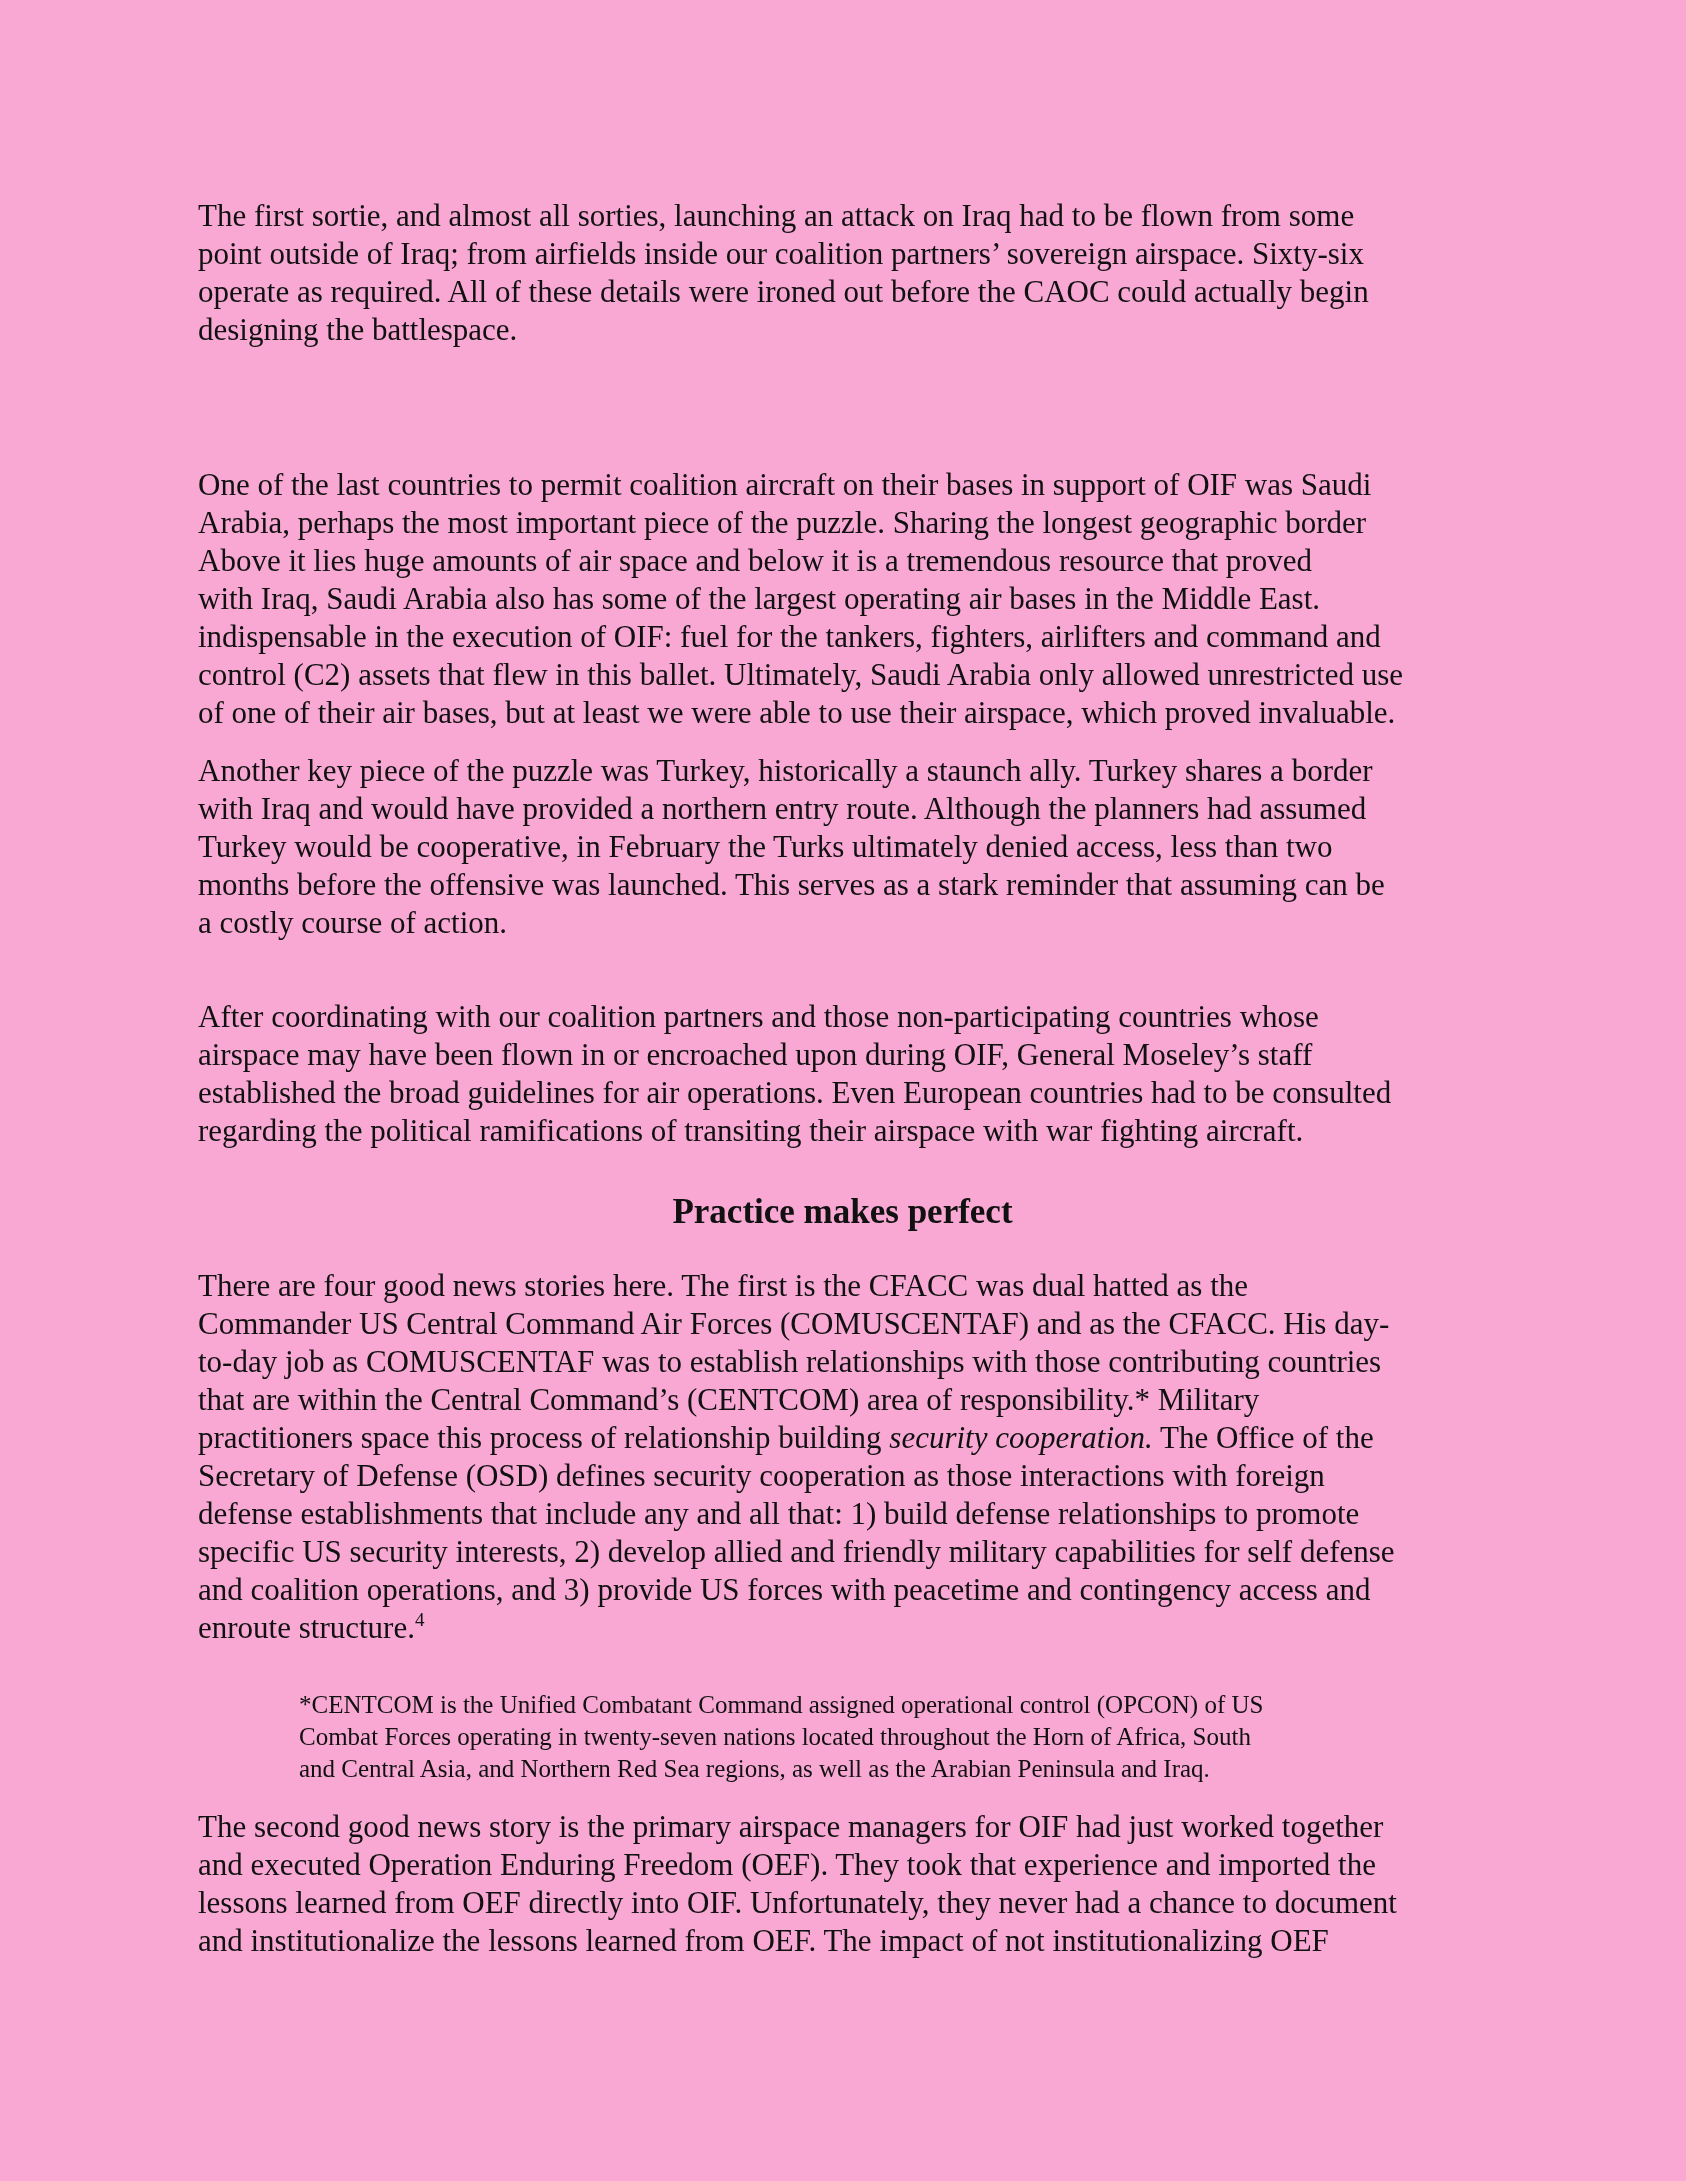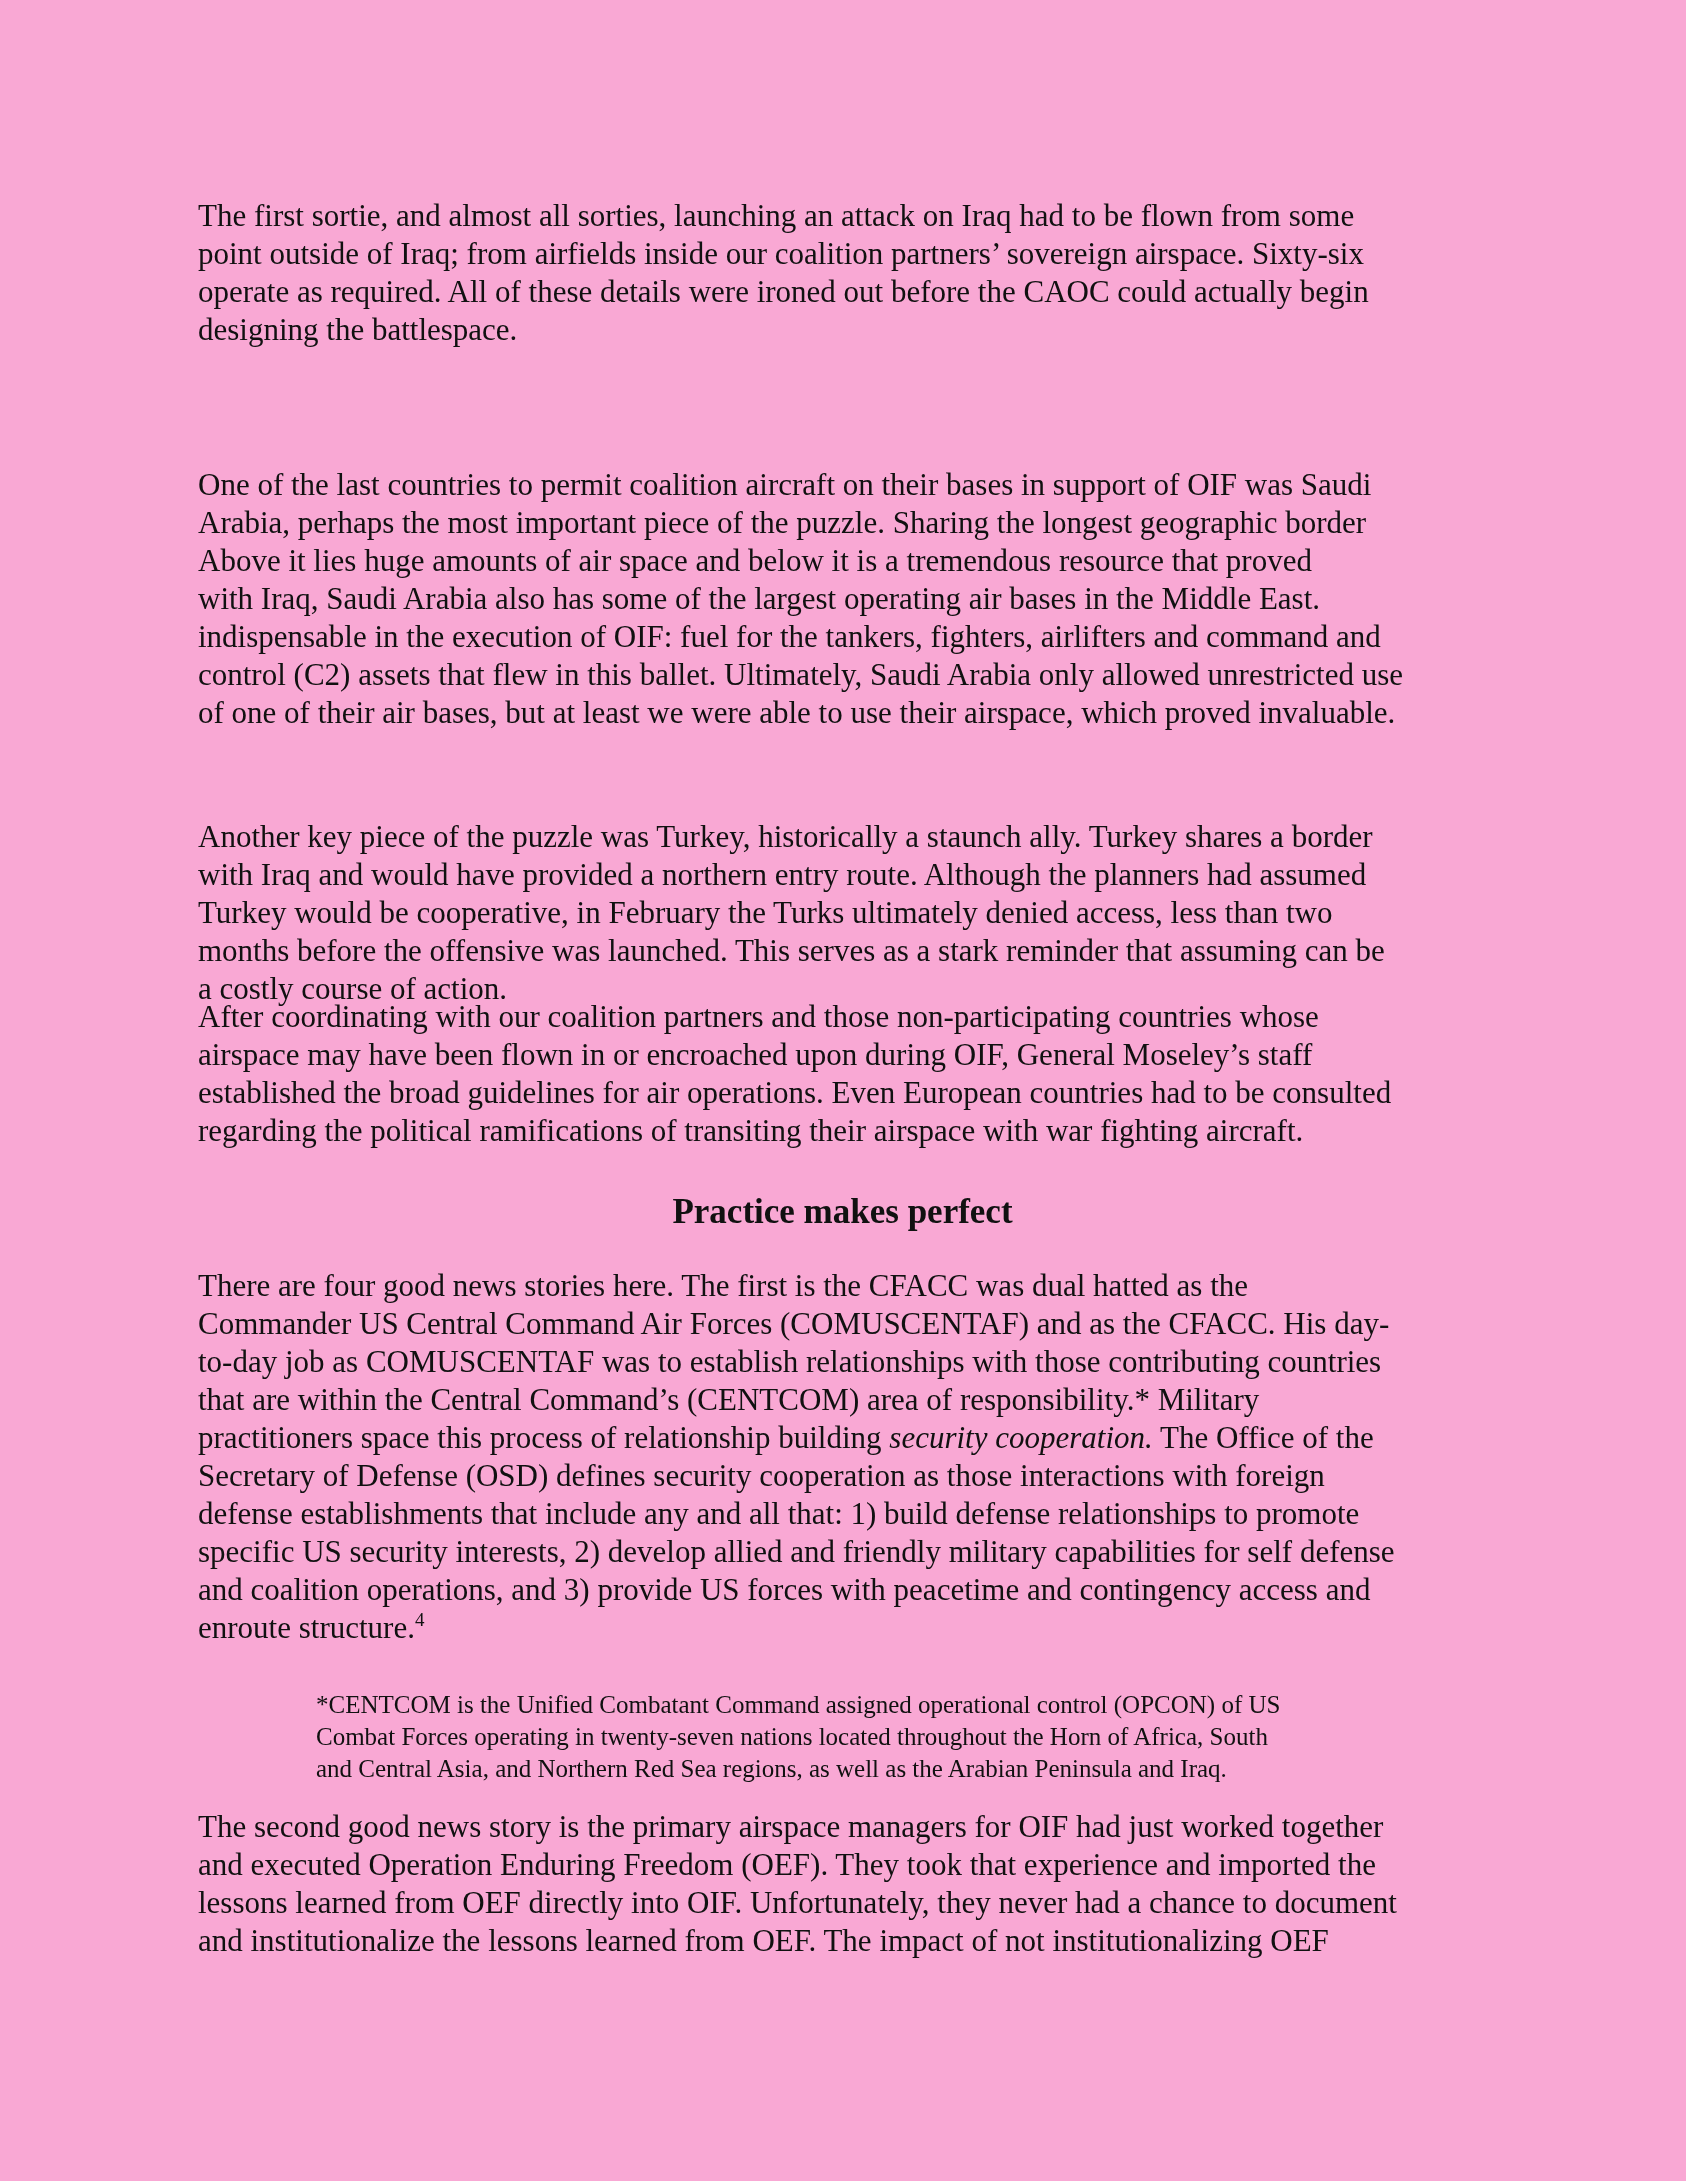--- a/index.html
+++ b/index.html
@@ -59,21 +59,20 @@
     position: absolute;
     left: 299px;
     width: 1102px;
     font-size: 25px;
     line-height: 32px;
   }
   .footnote .fline {
     display: block;
     white-space: nowrap;
     height: 32px;
-    margin-left: 17px;
   }
 </style>
 </head>
 <body>
 
 <div class="page">
 
   <div class="para" style="top:197px;">
     <span class="line">The first sortie, and almost all sorties, launching an attack on Iraq had to be flown from some</span>
     <span class="line">point outside of Iraq; from airfields inside our coalition partners’ sovereign airspace. Sixty-six</span>
@@ -84,21 +83,21 @@
   <div class="para" style="top:466px;">
     <span class="line">One of the last countries to permit coalition aircraft on their bases in support of OIF was Saudi</span>
     <span class="line">Arabia, perhaps the most important piece of the puzzle. Sharing the longest geographic border</span>
     <span class="line">Above it lies huge amounts of air space and below it is a tremendous resource that proved</span>
     <span class="line">with Iraq, Saudi Arabia also has some of the largest operating air bases in the Middle East.</span>
     <span class="line">indispensable in the execution of OIF: fuel for the tankers, fighters, airlifters and command and</span>
     <span class="line">control (C2) assets that flew in this ballet. Ultimately, Saudi Arabia only allowed unrestricted use</span>
     <span class="line">of one of their air bases, but at least we were able to use their airspace, which proved invaluable.</span>
   </div>
 
-  <div class="para" style="top:818px;">
+  <div class="para" style="top:752px;">
     <span class="line">Another key piece of the puzzle was Turkey, historically a staunch ally. Turkey shares a border</span>
     <span class="line">with Iraq and would have provided a northern entry route. Although the planners had assumed</span>
     <span class="line">Turkey would be cooperative, in February the Turks ultimately denied access, less than two</span>
     <span class="line">months before the offensive was launched. This serves as a stark reminder that assuming can be</span>
     <span class="line">a costly course of action.</span>
   </div>
 
   <div class="para" style="top:998px;">
     <span class="line">After coordinating with our coalition partners and those non-participating countries whose</span>
     <span class="line">airspace may have been flown in or encroached upon during OIF, General Moseley’s staff</span>

